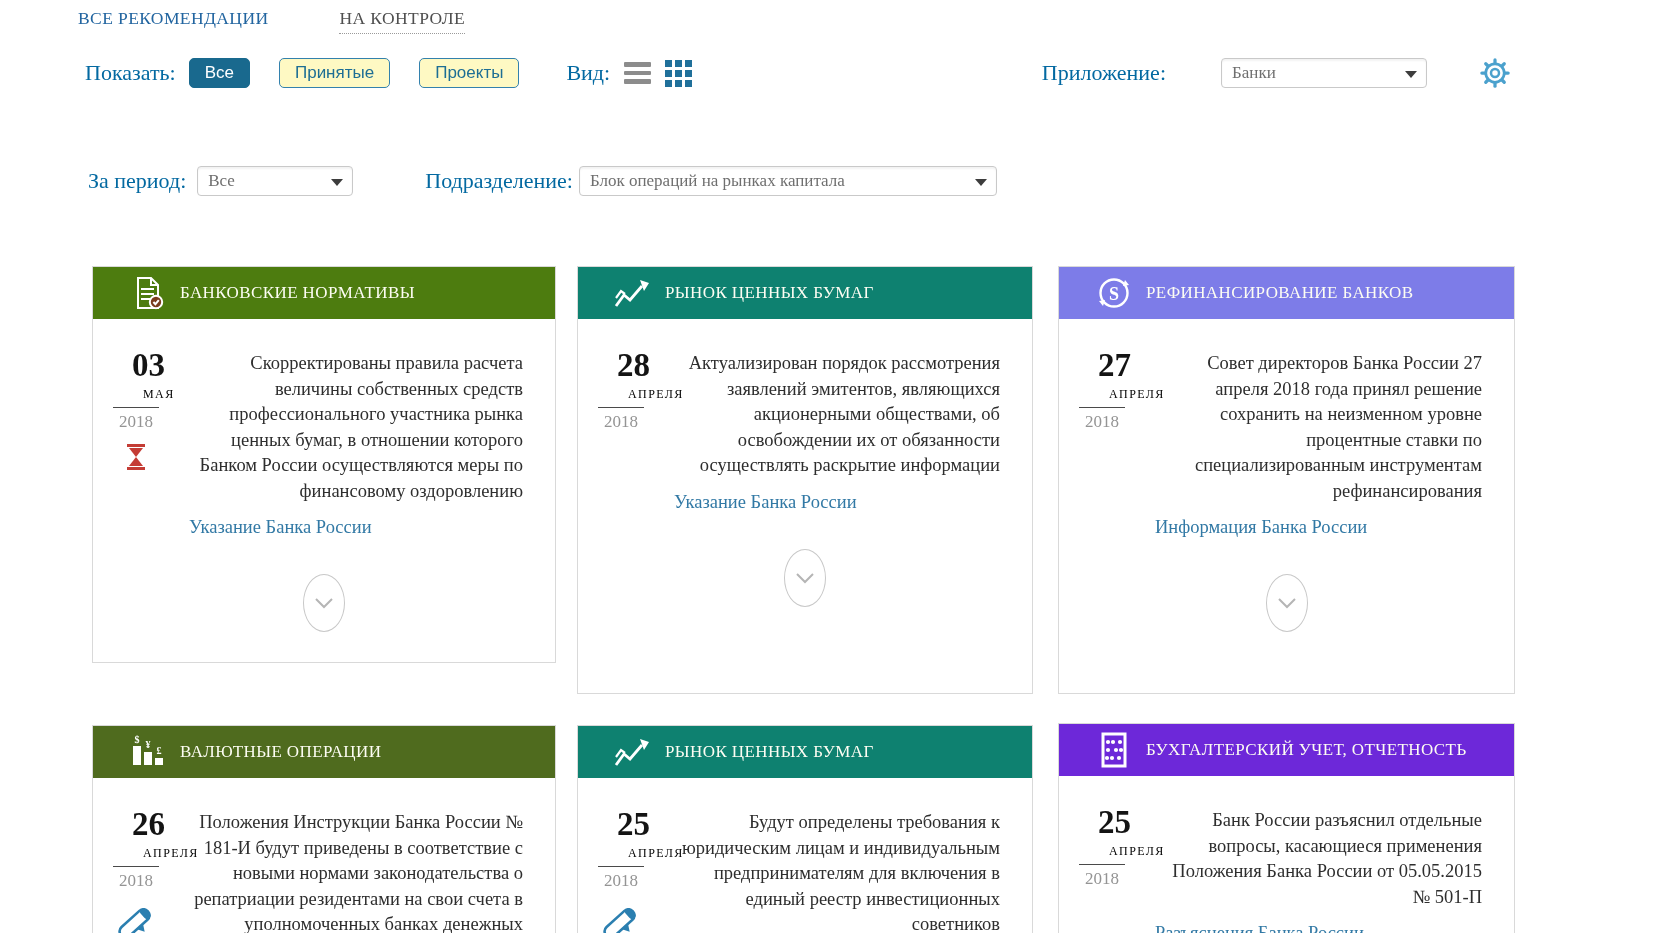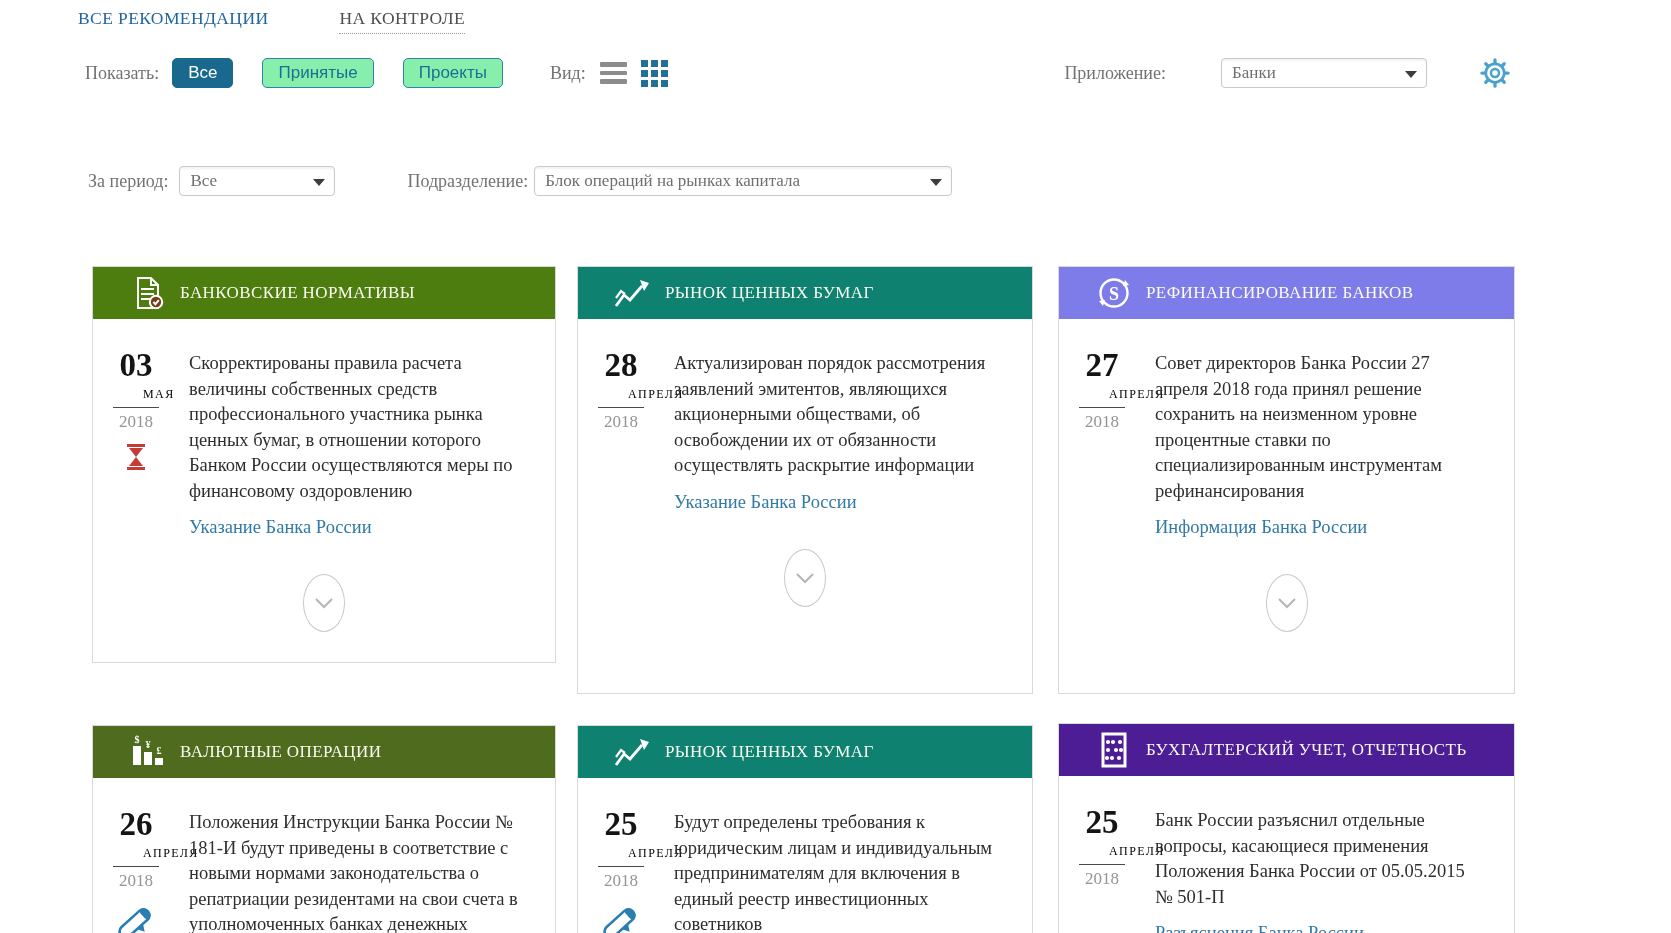--- a/index.html
+++ b/index.html
@@ -7,23 +7,23 @@
         font-family:"Liberation Serif","DejaVu Serif",serif;color:#222;}
 
   
   .tabs{position:absolute;left:78px;top:8px;display:flex;gap:71px;align-items:flex-start;}
   .tab{font-size:17.5px;letter-spacing:.4px;cursor:pointer;text-transform:uppercase;}
   .tab.active{color:#2265a0;}
   .tab.inactive{color:#4f4f4f;border-bottom:1px dotted #9a9a9a;padding-bottom:4px;}
 
   
   .toolbar{position:absolute;left:85px;top:58px;display:flex;align-items:center;height:30px;}
-  .lbl{font-size:18px;color:#737373;}
+  .lbl{font-size:22px;color:#0369a1;}
   .btn{height:30px;line-height:28px;padding:0 15px;border-radius:5px;font-size:17px;
-       box-sizing:border-box;cursor:pointer;background:#86efac;border:1px solid #3381ad;color:#1d6e94;}
+       box-sizing:border-box;cursor:pointer;background:#fef9c3;border:1px solid #3381ad;color:#1d6e94;}
   .btn.active{background:#19698e;border-color:#19698e;color:#fff;}
   .btn + .btn{margin-left:29px;}
   .show-btns{margin-left:13px;display:flex;}
   .view-label{margin-left:47px;}
   .view-icons{display:flex;align-items:center;gap:14px;margin-left:14px;}
   .icon-list{display:flex;flex-direction:column;gap:4px;cursor:pointer;}
   .icon-list i{display:block;width:27px;height:4.5px;background:#8c8c8c;border-radius:1px;}
   .icon-grid{display:grid;grid-template-columns:repeat(3,7px);grid-auto-rows:7px;gap:3px;cursor:pointer;}
   .icon-grid i{background:#20709a;display:block;}
 
@@ -50,30 +50,30 @@
   .cat-icon svg{display:none;}
   .card[data-icon="document-check"] .i-doc,
   .card[data-icon="chart-arrow"] .i-chart,
   .card[data-icon="coin-refinance"] .i-coin,
   .card[data-icon="currency-bars"] .i-cur,
   .card[data-icon="abacus"] .i-aba{display:block;}
   .card-title{font-size:17px;color:#fdfdf3;font-weight:400;letter-spacing:.4px;margin:0;text-transform:uppercase;}
 
   .card-body{display:flex;padding:30px 30px 0 14px;}
   .date-col{width:58px;margin-right:24px;flex:none;text-align:center;}
-  .day{font-size:33px;font-weight:700;color:#141414;line-height:1;}
+  .day{font-size:33px;font-weight:700;color:#141414;line-height:1;text-align:right;}
   .month{font-size:12px;letter-spacing:1.4px;color:#000000;margin-top:5px;margin-left:36px;}
   .sep{width:46px;border-top:1px solid #4a4a4a;margin:5px auto 4px;}
   .year{font-size:17px;color:#949494;}
   .st-icon{display:none;margin-top:11px;}
   .card[data-status="hourglass"] .st-hg{display:inline-block;}
   .card[data-status="project"] .st-prj{display:block;}
 
   .text-col{flex:1;padding-right:2px;}
-  .card-text{margin:2px 0 0;font-size:18.5px;line-height:25.5px;color:#2e2e2e;}
+  .card-text{margin:2px 0 0;font-size:18.5px;line-height:25.5px;color:#2e2e2e;text-align:right;}
   .card-link{display:inline-block;margin-top:13px;font-size:18.5px;color:#3279a5;text-decoration:none;cursor:pointer;}
 
   .expand{display:block;margin:36px auto 0;width:42px;height:58px;border:1px solid #c8c8c8;
           border-radius:50%;background:#fff;cursor:pointer;padding:0;}
 </style>
 </head>
 <body>
 
 <div id="page">
 
@@ -329,21 +329,21 @@
         </span>
       </div>
       <div class="text-col">
         <p class="card-text">Будут определены требования к юридическим лицам и индивидуальным предпринимателям для включения в единый реестр инвестиционных советников</p>
 
       </div>
     </div>
 
   </article>
       <article class="card no-expand" data-icon="abacus" data-status="none" style="left: 1058px; top: 723px; width: 457px; height: 330px; --hc: #f4c400;">
-    <header class="card-head" style="background: #4c1d95;">
+    <header class="card-head" style="background: #6d28d9;">
       <span class="cat-icon">
 
         <svg class="i-aba" width="36" height="38" viewBox="0 0 36 38">
           <rect x="7" y="3" width="22" height="32" fill="none" stroke="#fff" stroke-width="3"></rect>
           <circle cx="12" cy="11" r="2.1" fill="#fff"></circle>
               <circle cx="17" cy="11" r="2.1" fill="#fff"></circle>
               <circle cx="24" cy="11" r="2.1" fill="#fff"></circle>
           <circle cx="12" cy="19" r="2.1" fill="#fff"></circle>
               <circle cx="20" cy="19" r="2.1" fill="#fff"></circle>
               <circle cx="25" cy="19" r="2.1" fill="#fff"></circle>

